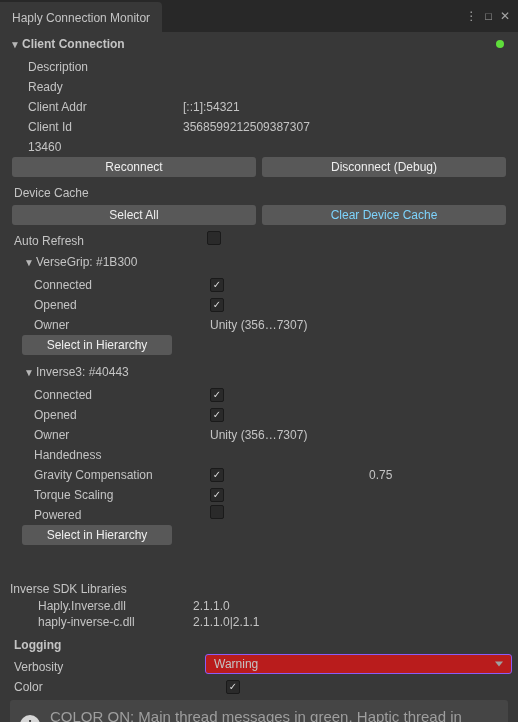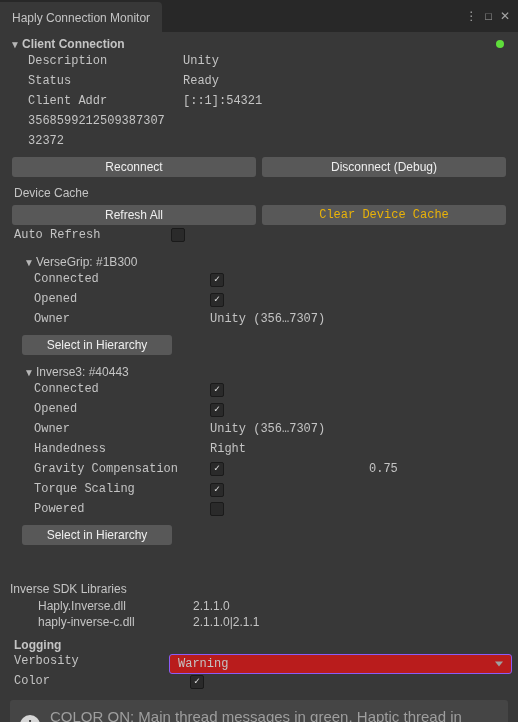--- a/index.html
+++ b/index.html
@@ -45,43 +45,42 @@
   }
   .header-spacer { flex: 1; }
   .status-dot {
     width: 8px;
     height: 8px;
     border-radius: 50%;
     margin-right: 4px;
   }
   .row {
     display: flex;
-    align-items: flex-start;
+    align-items: flex-end;
     min-height: 20px;
     padding: 0px 0 0px 0;
-    font-family: Liberation Mono, monospace;
   }
   .indent-1 { padding-left: 22px; }
   .indent-2 { padding-left: 28px; }
-  .indent-0 { padding-left: 8px; }
+  .indent-0 { padding-left: 8px; gap: 36px; }
   .lbl { flex: 0 0 155px; }
   .val { flex: 1; }
   .btn-row { display: flex; gap: 6px; padding: 3px 6px; }
   .btn {
     flex: 1;
     background: #585858;
     color: #EEEEEE;
     border: none;
     border-radius: 3px;
     font-size: 12px;
     padding: 3px 0;
     text-align: center;
     cursor: pointer;
   }
-  .btn.disabled { color: #eab308; cursor: default; font-family: Liberation Mono, monospace; }
+  .btn.disabled { color: #7dd3fc; cursor: default; }
   .btn.small { flex: 0 0 150px; margin-left: 10px; }
   .section-label {
     padding: 6px 8px 2px 8px;
     font-weight: 400;
   }
   .checkbox {
     width: 14px;
     height: 14px;
     background: #2A2A2A;
     border: 1px solid #1A1A1A;
@@ -178,44 +177,43 @@
 <div class="panel-body">
 
   <div class="section-header">
     <span class="fold">▼</span>
     <span>Client Connection</span>
     <span class="header-spacer"></span>
     <span class="status-dot" style="background:#5FDE3B;"></span>
   </div>
   <div class="row indent-1">
     <span class="lbl">Description</span>
-    <span class="val">Unity</span>
-  </div>
-  <div class="row indent-1">
-    <span class="lbl">Status</span>
+  </div>
+  <div class="row indent-1">
     <span class="val">Ready</span>
   </div>
   <div class="row indent-1">
     <span class="lbl">Client Addr</span>
     <span class="val">[::1]:54321</span>
   </div>
   <div class="row indent-1">
+    <span class="lbl">Client Id</span>
     <span class="val">3568599212509387307</span>
   </div>
   <div class="row indent-1">
-    <span class="val">32372</span>
+    <span class="val">13460</span>
   </div>
   <div class="btn-row">
     <button class="btn">Reconnect</button>
     <button class="btn">Disconnect (Debug)</button>
   </div>
 
   <div class="section-label">Device Cache</div>
   <div class="btn-row">
-    <button class="btn">Refresh All</button>
+    <button class="btn">Select All</button>
     <button class="btn disabled">Clear Device Cache</button>
   </div>
   <div class="row indent-0">
     <span class="lbl">Auto Refresh</span>
     <span class="val"><span class="checkbox first"></span></span>
   </div>
 
   <div class="device-section">
     <div class="device-header">
       <span class="fold">▼</span>
@@ -250,21 +248,20 @@
     <div class="row indent-2">
       <span class="lbl">Opened</span>
       <span class="val"><span class="checkbox checked"></span></span>
     </div>
     <div class="row indent-2">
       <span class="lbl">Owner</span>
       <span class="val" style="padding-left:21px;">Unity (356…7307)</span>
     </div>
     <div class="row indent-2">
       <span class="lbl">Handedness</span>
-      <span class="val" style="padding-left:21px;">Right</span>
     </div>
     <div class="row indent-2">
       <div class="gc-row">
         <span class="lbl">Gravity Compensation</span>
         <span class="gc-check">
             <span class="checkbox checked"></span>
           </span>
         <span class="gc-val">0.75</span>
       </div>
     </div>

